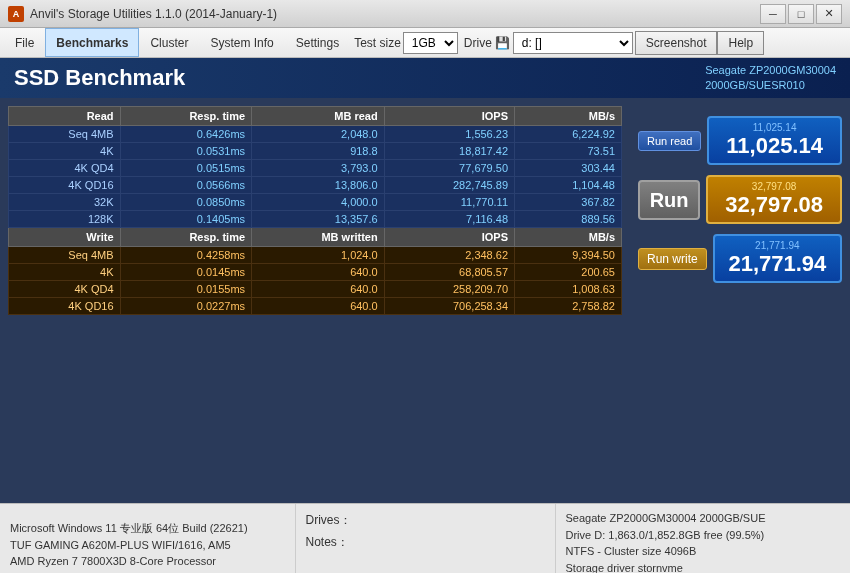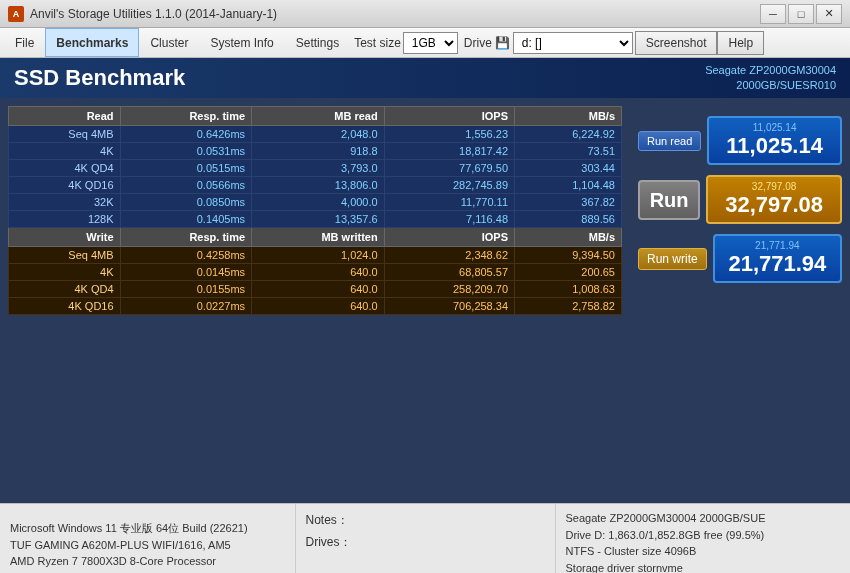--- a/index.html
+++ b/index.html
@@ -140,21 +140,20 @@
       align-items: center;
       padding: 8px 14px;
     }
     .ssd-title {
       font-size: 22px;
       font-weight: bold;
       color: white;
       flex: 1;
     }
     .drive-info {
-      text-align: right;
       color: #80d0ff;
       font-size: 11px;
       line-height: 1.4;
     }
 
     
     .main-content {
       display: flex;
       background: #2a3a5a;
       height: calc(573px - 28px - 30px - 40px - 70px);
@@ -512,22 +511,22 @@
 <div class="bottom-bar">
   <div class="system-info">
     <div>Microsoft Windows 11 专业版 64位 Build (22621)</div>
     <div>TUF GAMING A620M-PLUS WIFI/1616, AM5</div>
     <div>AMD Ryzen 7 7800X3D 8-Core Processor</div>
     <div>Memory：31,893 MB</div>
 
   </div>
 
   <div class="drives-notes">
+    <div>Drives：</div>
     <div>Notes：</div>
-    <div>Drives：</div>
   </div>
 
   <div class="drive-detail">
     <div>Seagate ZP2000GM30004 2000GB/SUE</div>
     <div>Drive D: 1,863.0/1,852.8GB free (99.5%)</div>
     <div>NTFS - Cluster size 4096B</div>
     <div>Storage driver  stornvme</div>
 
   </div>
 </div>

